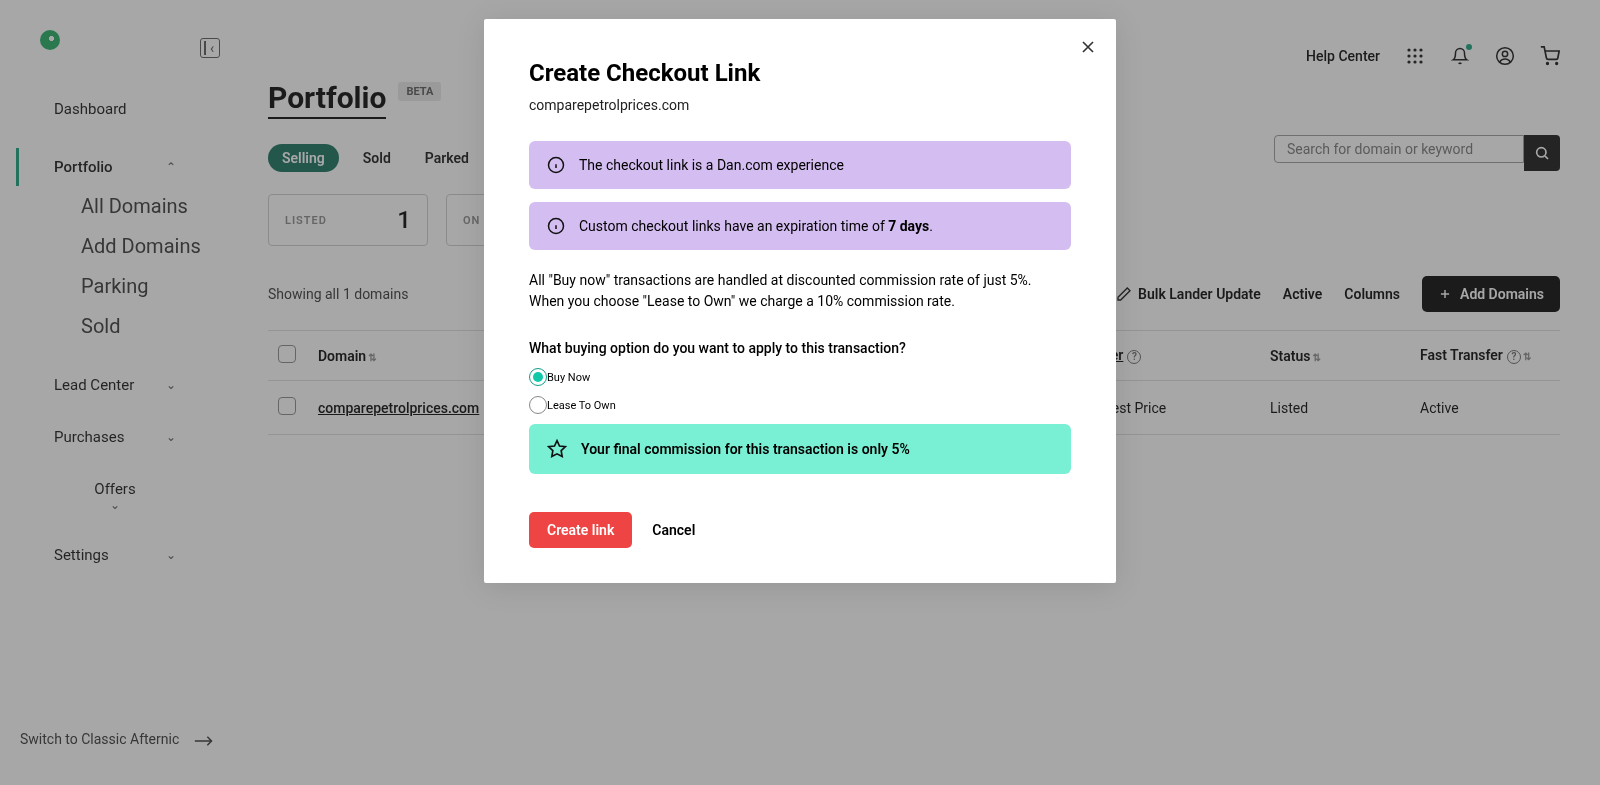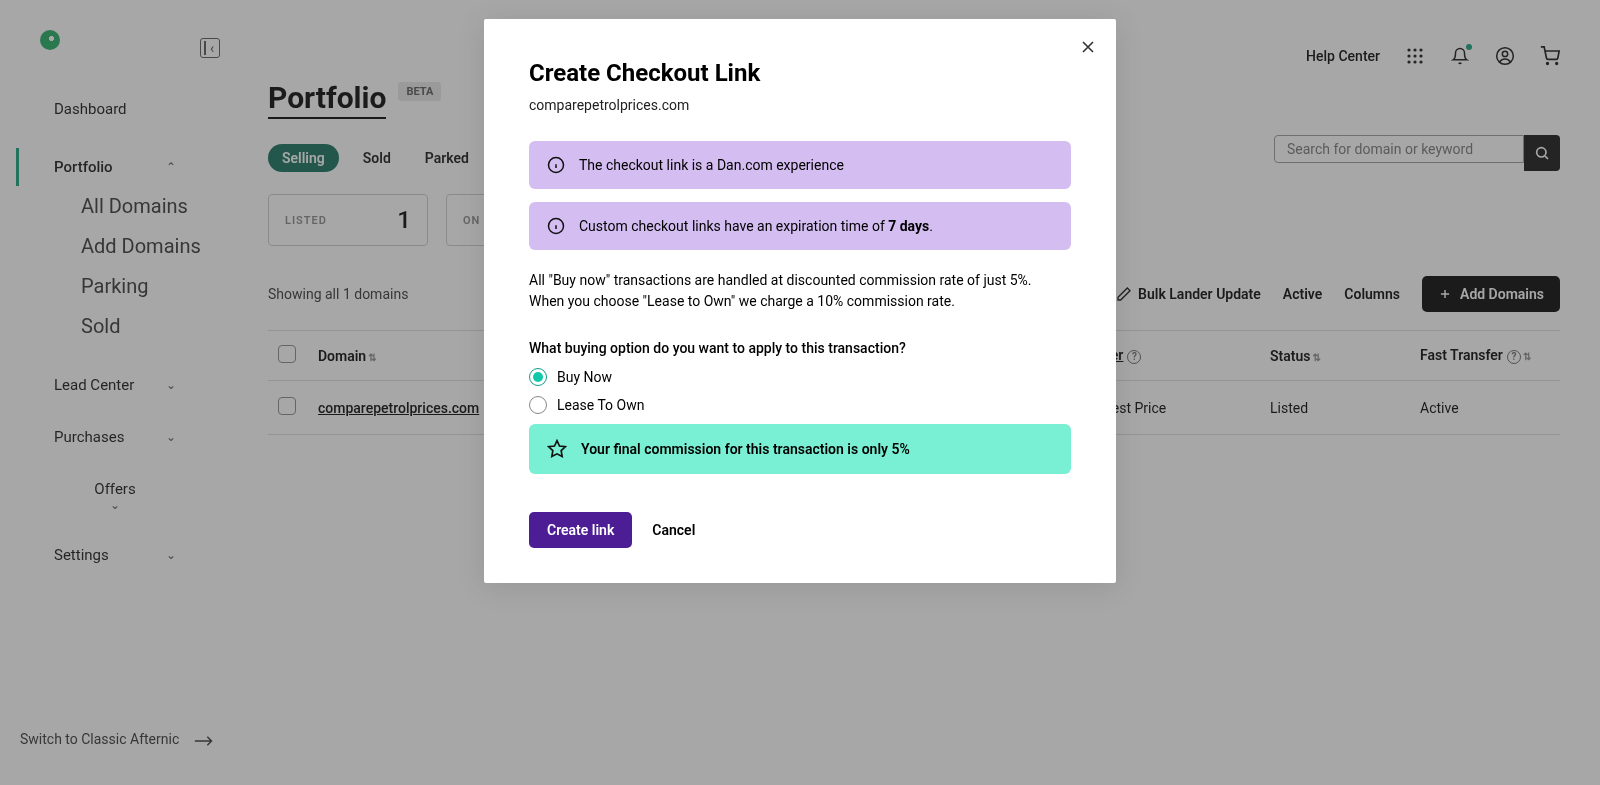--- a/index.html
+++ b/index.html
@@ -60,31 +60,31 @@
 
     
     .modal { position: absolute; left: 50%; top: 19px; transform: translateX(-50%); width: 632px; background: #fff; border-radius: 2px; padding: 40px 45px 35px; box-shadow: 0 4px 30px rgba(0,0,0,0.1); }
     .modal h2 { font-size: 24px; font-weight: 700; margin-bottom: 10px; }
     .modal .subtitle { font-size: 14px; color: #222; margin-bottom: 28px; }
     .closebtn { position: absolute; top: 14px; right: 14px; cursor: pointer; padding: 4px; }
     .infobox { background: #d4bdf1; border-radius: 6px; padding: 15px 18px; margin-bottom: 13px; display: flex; align-items: center; gap: 14px; font-size: 14px; }
     .commbox { background: #79f0d4; border-radius: 6px; padding: 15px 18px; display: flex; align-items: center; gap: 14px; font-size: 14px; font-weight: 600; margin-top: 10px; }
     .desc { font-size: 14px; line-height: 1.5; margin: 20px 0 28px; }
     .q { font-size: 14px; font-weight: 500; margin-bottom: 12px; }
-    .radios label { display: flex; align-items: center; gap: 10px; font-size: 14px; margin-bottom: 10px; cursor: pointer; text-align: right; }
+    .radios label { display: flex; align-items: center; font-size: 11px; margin-bottom: 10px; cursor: pointer; text-align: right; }
     .radio { width: 18px; height: 18px; border: 1.5px solid #888; border-radius: 50%; display: inline-flex; align-items: center; justify-content: center; }
     .radio.sel { border-color: #0f9e8a; }
     .radio.sel::after { content:""; width: 10px; height: 10px; background: #0fc9a9; border-radius: 50%; }
     .pricefield { margin-top: 18px; }
     .pricefield .lbl { font-size: 14px; font-weight: 500; }
     .req { color: #d33; }
     .pricefield input { width: 265px; height: 38px; border: 1px solid #888; border-radius: 5px; padding: 0 12px; font-size: 14px; margin-top: 8px; display: block; }
     .hint { font-size: 12px; color: #888; margin-top: 6px; }
     .modalactions { margin-top: 38px; display: flex; align-items: center; gap: 20px; }
-    .btn-primary { background: #4c1d95; color: #fff; border: none; padding: 10px 18px; border-radius: 5px; font-size: 14px; font-weight: 600; cursor: pointer; }
+    .btn-primary { background: #ef4444; color: #fff; border: none; padding: 10px 18px; border-radius: 5px; font-size: 14px; font-weight: 600; cursor: pointer; }
     .btn-text { background: none; border: none; font-size: 14px; font-weight: 600; cursor: pointer; }
     a.domlink { color:#000; text-decoration: underline; font-weight: 500;}
     svg { display:block; }
   </style>
 </head>
 <body>
 
 <div class="topbar">
   <div class="logo"></div>
   <div class="collapse-btn"></div>

